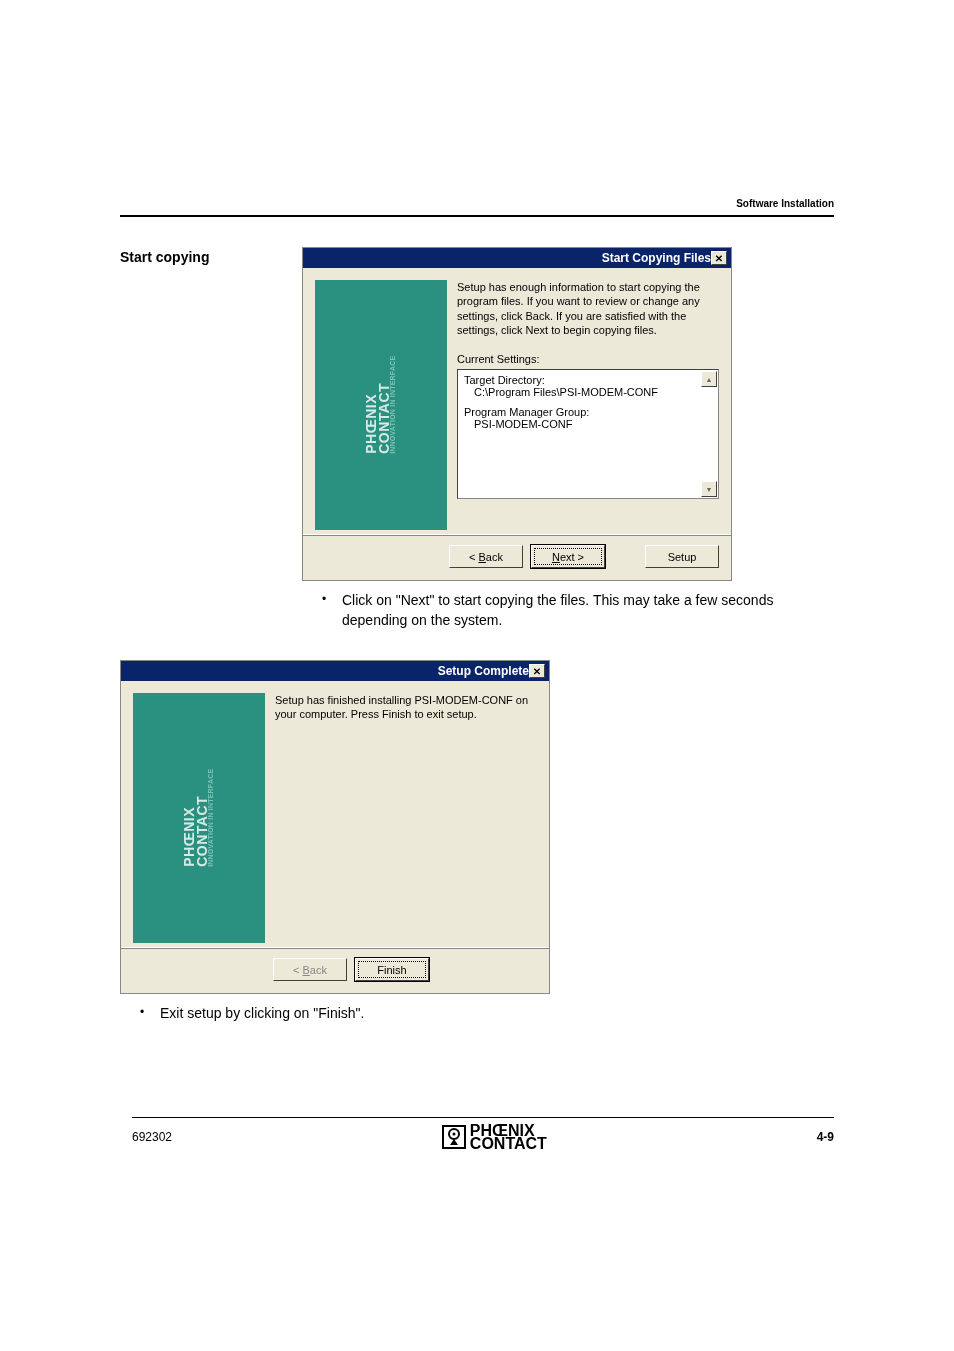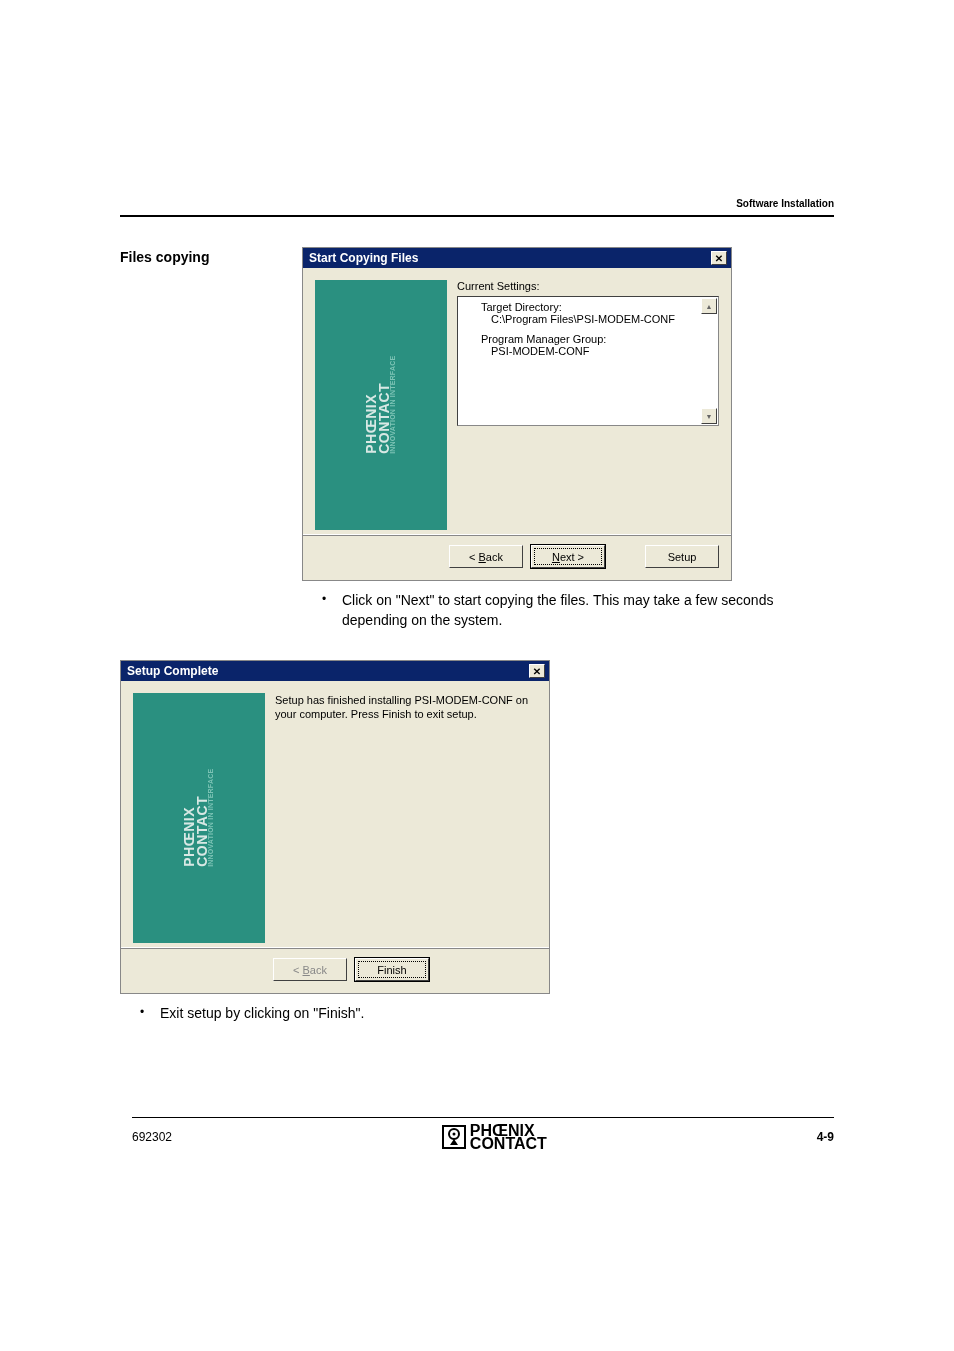--- a/index.html
+++ b/index.html
@@ -50,21 +50,21 @@
     display: flex;
     flex-direction: column;
   }
   .titlebar {
     background: #0a246a;
     color: #fff;
     font-weight: bold;
     font-size: 12px;
     padding: 3px 4px 3px 6px;
     display: flex;
-    justify-content: space-between;
+    justify-content: flex-end;
     align-items: center;
   }
   .close-btn {
     width: 16px;
     height: 14px;
     background: #ece9d8;
     color: #000;
     font-size: 10px;
     font-weight: bold;
     display: flex;
@@ -118,21 +118,21 @@
     line-height: 1.3;
   }
   .label-row {
     margin-bottom: 4px;
   }
   .settings-box {
     border: 1px solid #888;
     border-top-color: #404040;
     border-left-color: #404040;
     background: #fff;
-    padding: 4px 23px;
+    padding: 4px 6px;
     height: 130px;
     position: relative;
     font-size: 11px;
   }
   .scroll-btn {
     width: 16px;
     height: 16px;
     background: #ece9d8;
     border: 1px solid #404040;
     border-top-color: #fff;
@@ -239,36 +239,37 @@
   }
 </style>
 </head>
 <body>
 
 <div class="page">
   <div class="header-right">Software Installation</div>
   <hr class="hr-top">
 
   <div class="row">
-    <div class="side-col">Files copying</div>
+    <div class="side-col">Start copying</div>
     <div class="main-col">
       <div class="dialog">
         <div class="titlebar">
           <span>Start Copying Files</span>
           <span class="close-btn">✕</span>
         </div>
         <div class="dialog-body">
           <div class="side-image">
             <div class="side-text">
               <span>PHŒNIX</span><br>
               <span>CONTACT</span>
               <span class="tag">INNOVATION IN INTERFACE</span>
             </div>
           </div>
           <div class="content-col">
+            <div class="instr">Setup has enough information to start copying the program files. If you want to review or change any settings, click Back. If you are satisfied with the settings, click Next to begin copying files.</div>
             <div class="label-row">Current Settings:</div>
             <div class="settings-box">
               <div>Target Directory:</div>
               <div class="indent">C:\Program Files\PSI-MODEM-CONF</div>
               <div style="height:8px"></div>
               <div>Program Manager Group:</div>
               <div class="indent">PSI-MODEM-CONF</div>
               <div class="scroll-btn scroll-up">▲</div>
               <div class="scroll-btn scroll-down">▼</div>
             </div>

